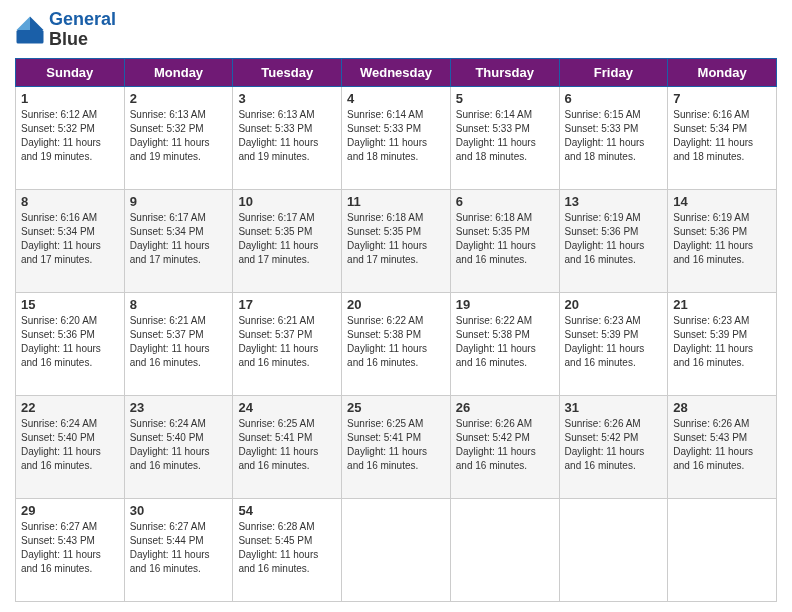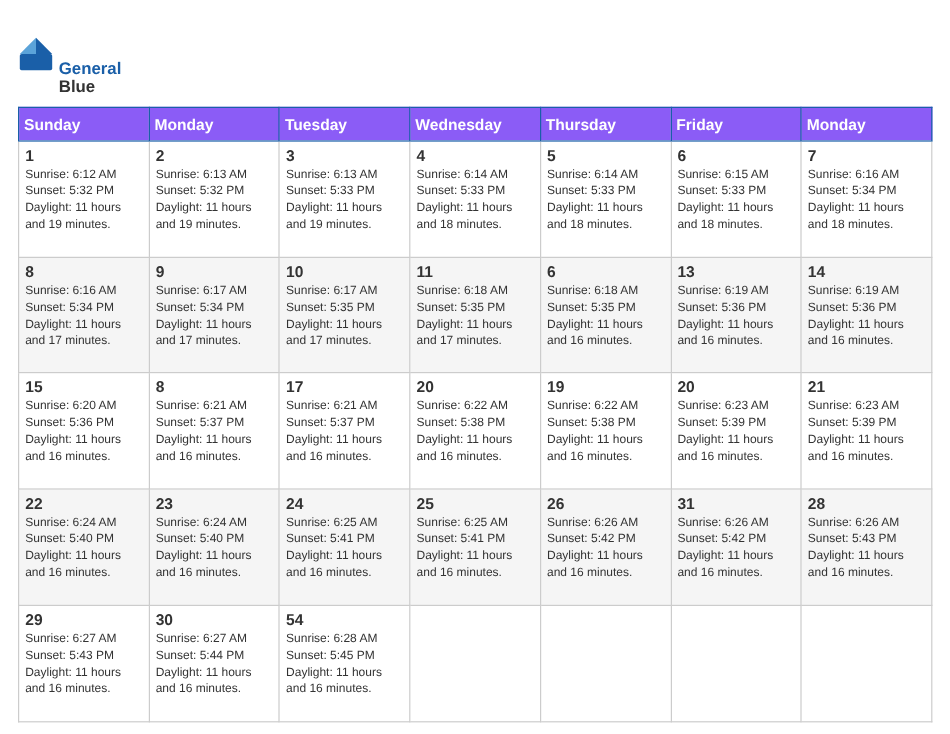--- a/index.html
+++ b/index.html
@@ -21,25 +21,24 @@
       display: flex;
       justify-content: space-between;
       align-items: flex-start;
       margin-bottom: 8px;
     }
     .logo {
       display: flex;
       align-items: center;
     }
     .logo-text {
-      font-size: 14px;
+      font-size: 18px;
       font-weight: bold;
       color: #333;
       line-height: 1.1;
-      margin-top: 40px;
     }
     .logo-text span {
       color: #1a5fa8;
     }
     .logo-icon {
       width: 30px;
       height: 30px;
       margin-right: 4px;
     }
     .title-block {
@@ -55,26 +54,26 @@
       color: #555;
     }
     .calendar {
       flex: 1;
       border: 1px solid #ccc;
       border-collapse: collapse;
       width: 100%;
       table-layout: fixed;
     }
     .calendar th {
-      background-color: #8b5cf6;
+      background-color: #701a75;
       color: #fff;
       font-size: 13px;
       font-weight: bold;
       padding: 6px 4px;
-      text-align: left;
+      text-align: center;
       border: 1px solid #1a5fa8;
     }
     .calendar td {
       vertical-align: top;
       padding: 4px 5px;
       border: 1px solid #ccc;
       font-size: 9.5px;
       color: #333;
       height: 80px;
     }

